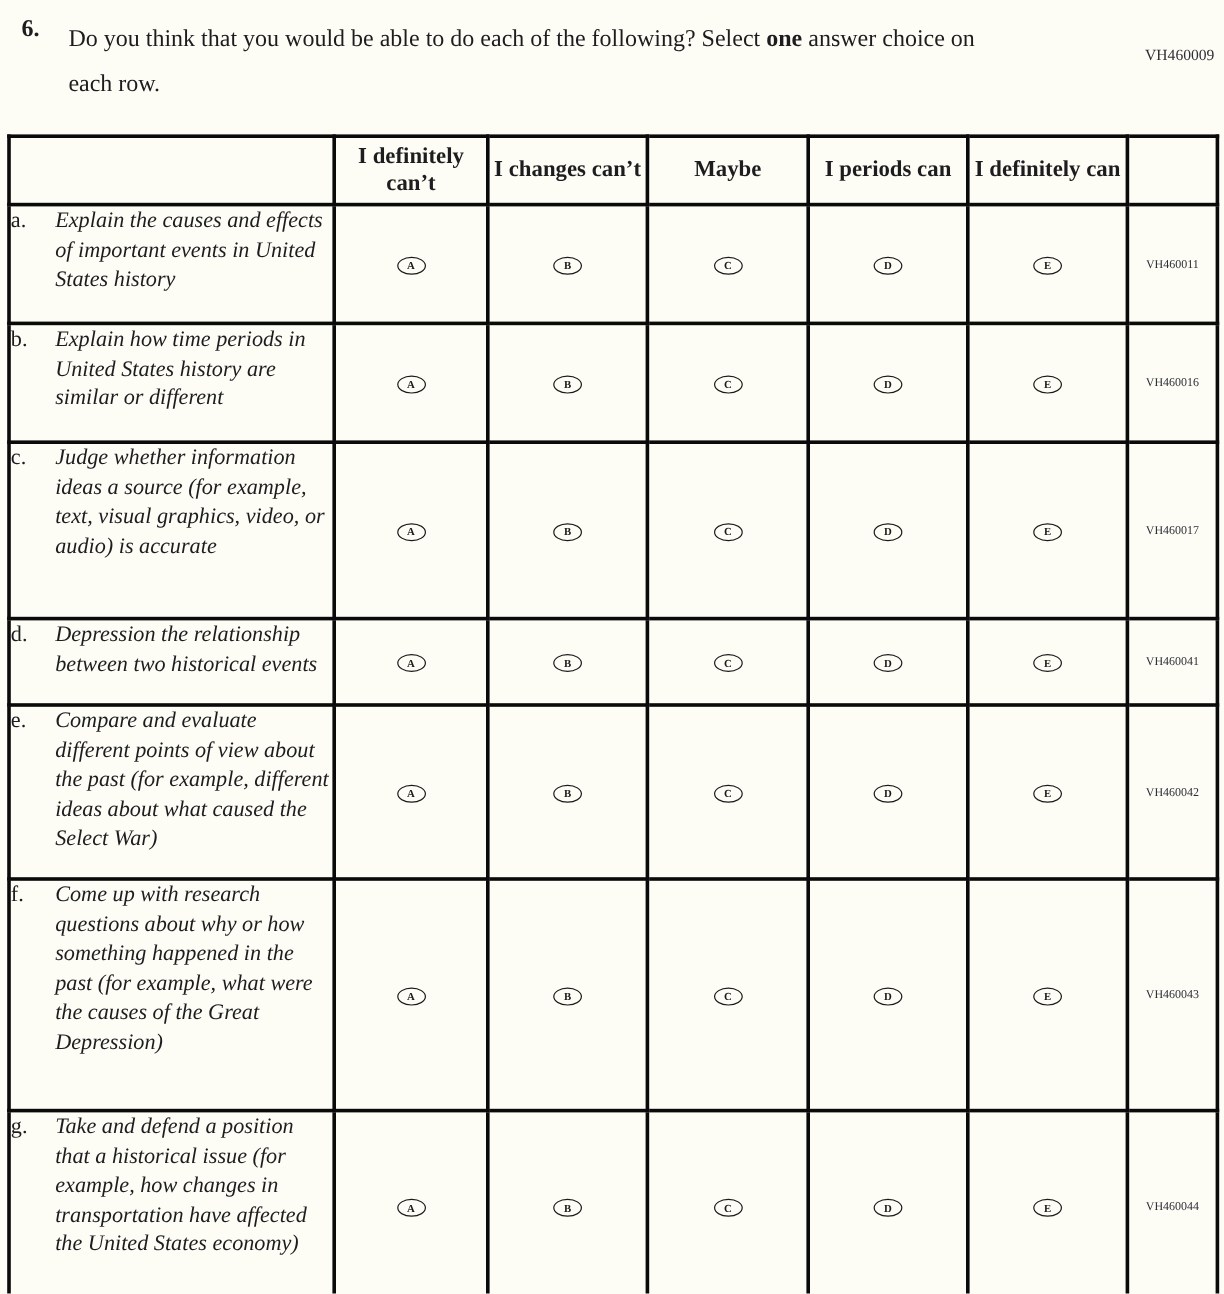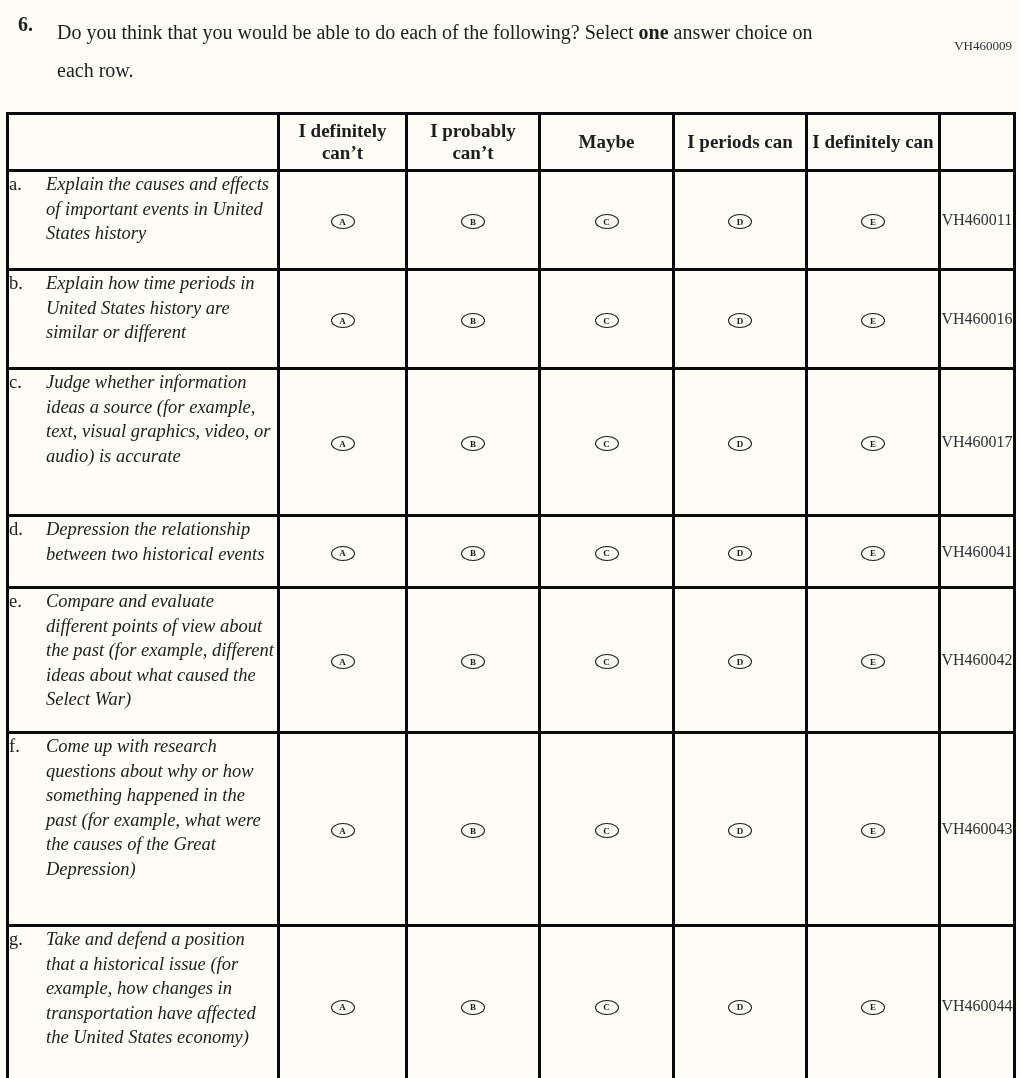--- a/index.html
+++ b/index.html
@@ -89,21 +89,21 @@
     justify-content:center;
     font-size:9px;
     font-weight:bold;
     color:#1a1a1a;
     cursor:pointer;
     background:transparent;
   }
   td.code-cell{
     text-align:center;
     vertical-align:middle;
-    font-size:16px;
+    font-size:10px;
     color:var(--code-ink);
     padding:0 1px;
   }
   tr.row-a{height:99px;}
   tr.row-b{height:99px;}
   tr.row-c{height:147px;}
   tr.row-d{height:72px;}
   tr.row-e{height:145px;}
   tr.row-f{height:193px;}
   tr.row-g{height:160px;}
@@ -137,21 +137,21 @@
     <col style="width:133px">
     <col style="width:134px">
     <col style="width:133px">
     <col style="width:133px">
     <col style="width:75px">
   </colgroup>
   <thead>
     <tr>
       <th></th>
       <th>I definitely can’t</th>
-      <th>I probably can’t</th>
+      <th>I changes can’t</th>
       <th>Maybe</th>
       <th>I periods can</th>
       <th>I definitely can</th>
       <th></th>
     </tr>
   </thead>
   <tbody>
       <tr class="row-a">
         <td class="stem">
           <div class="stem-inner">

